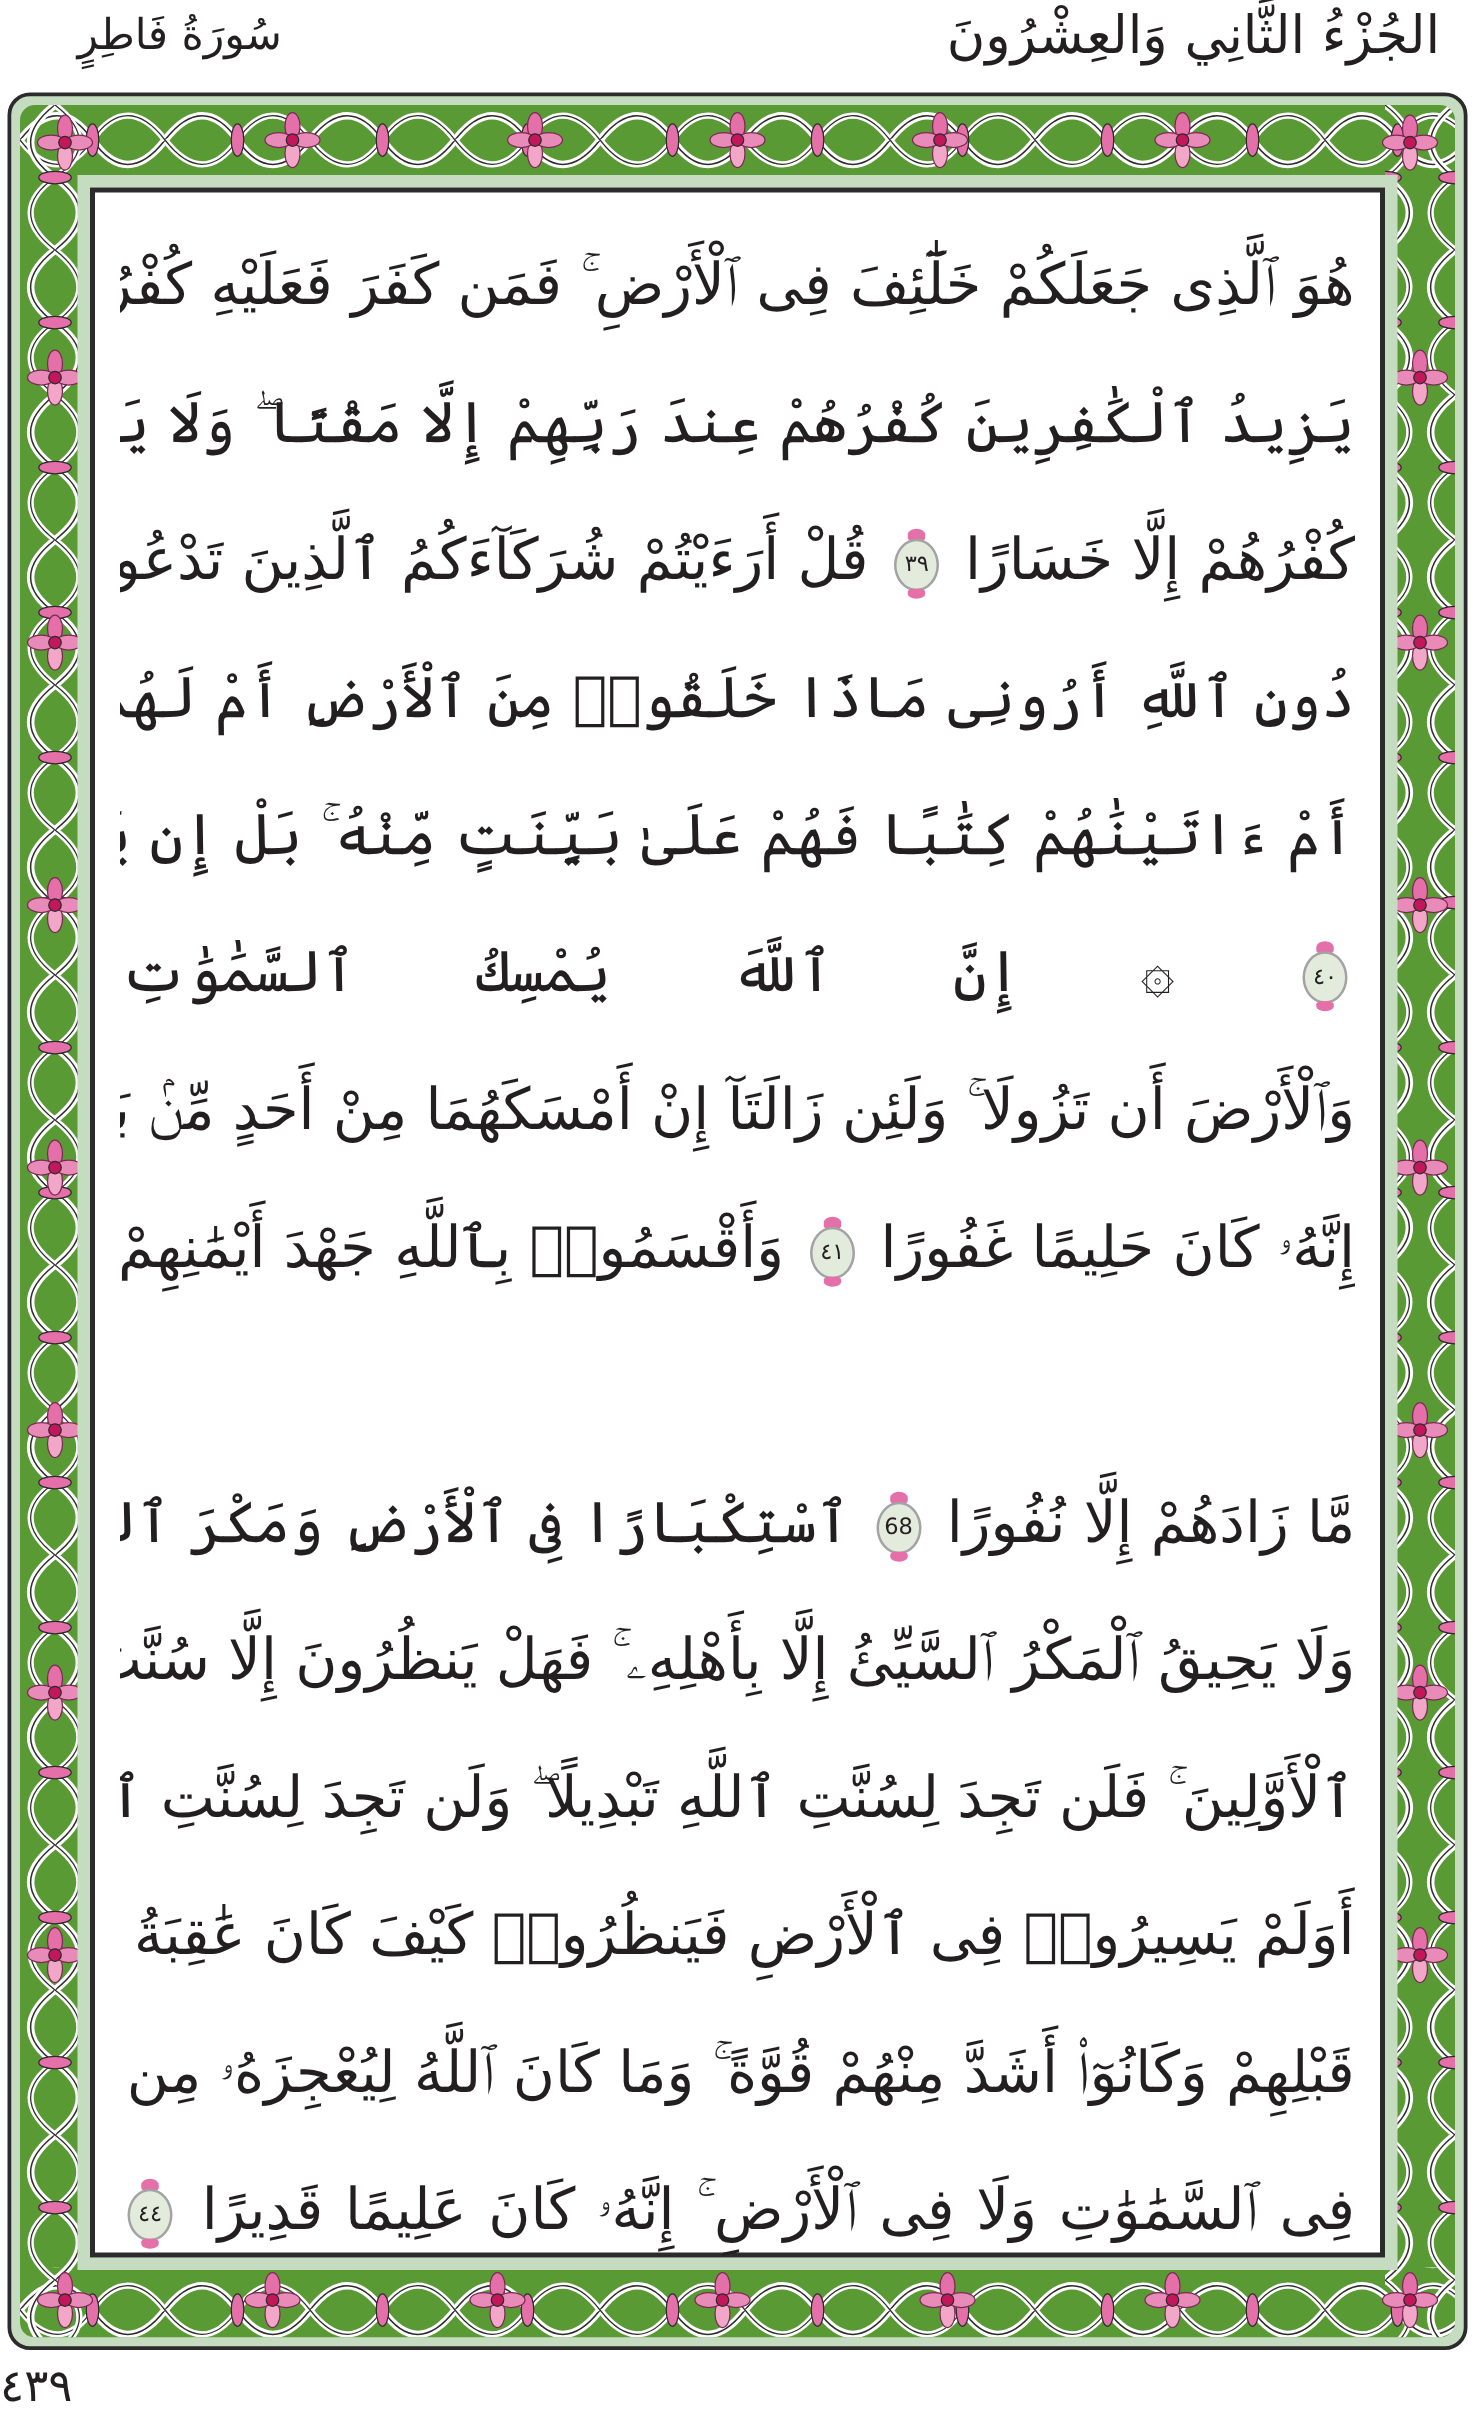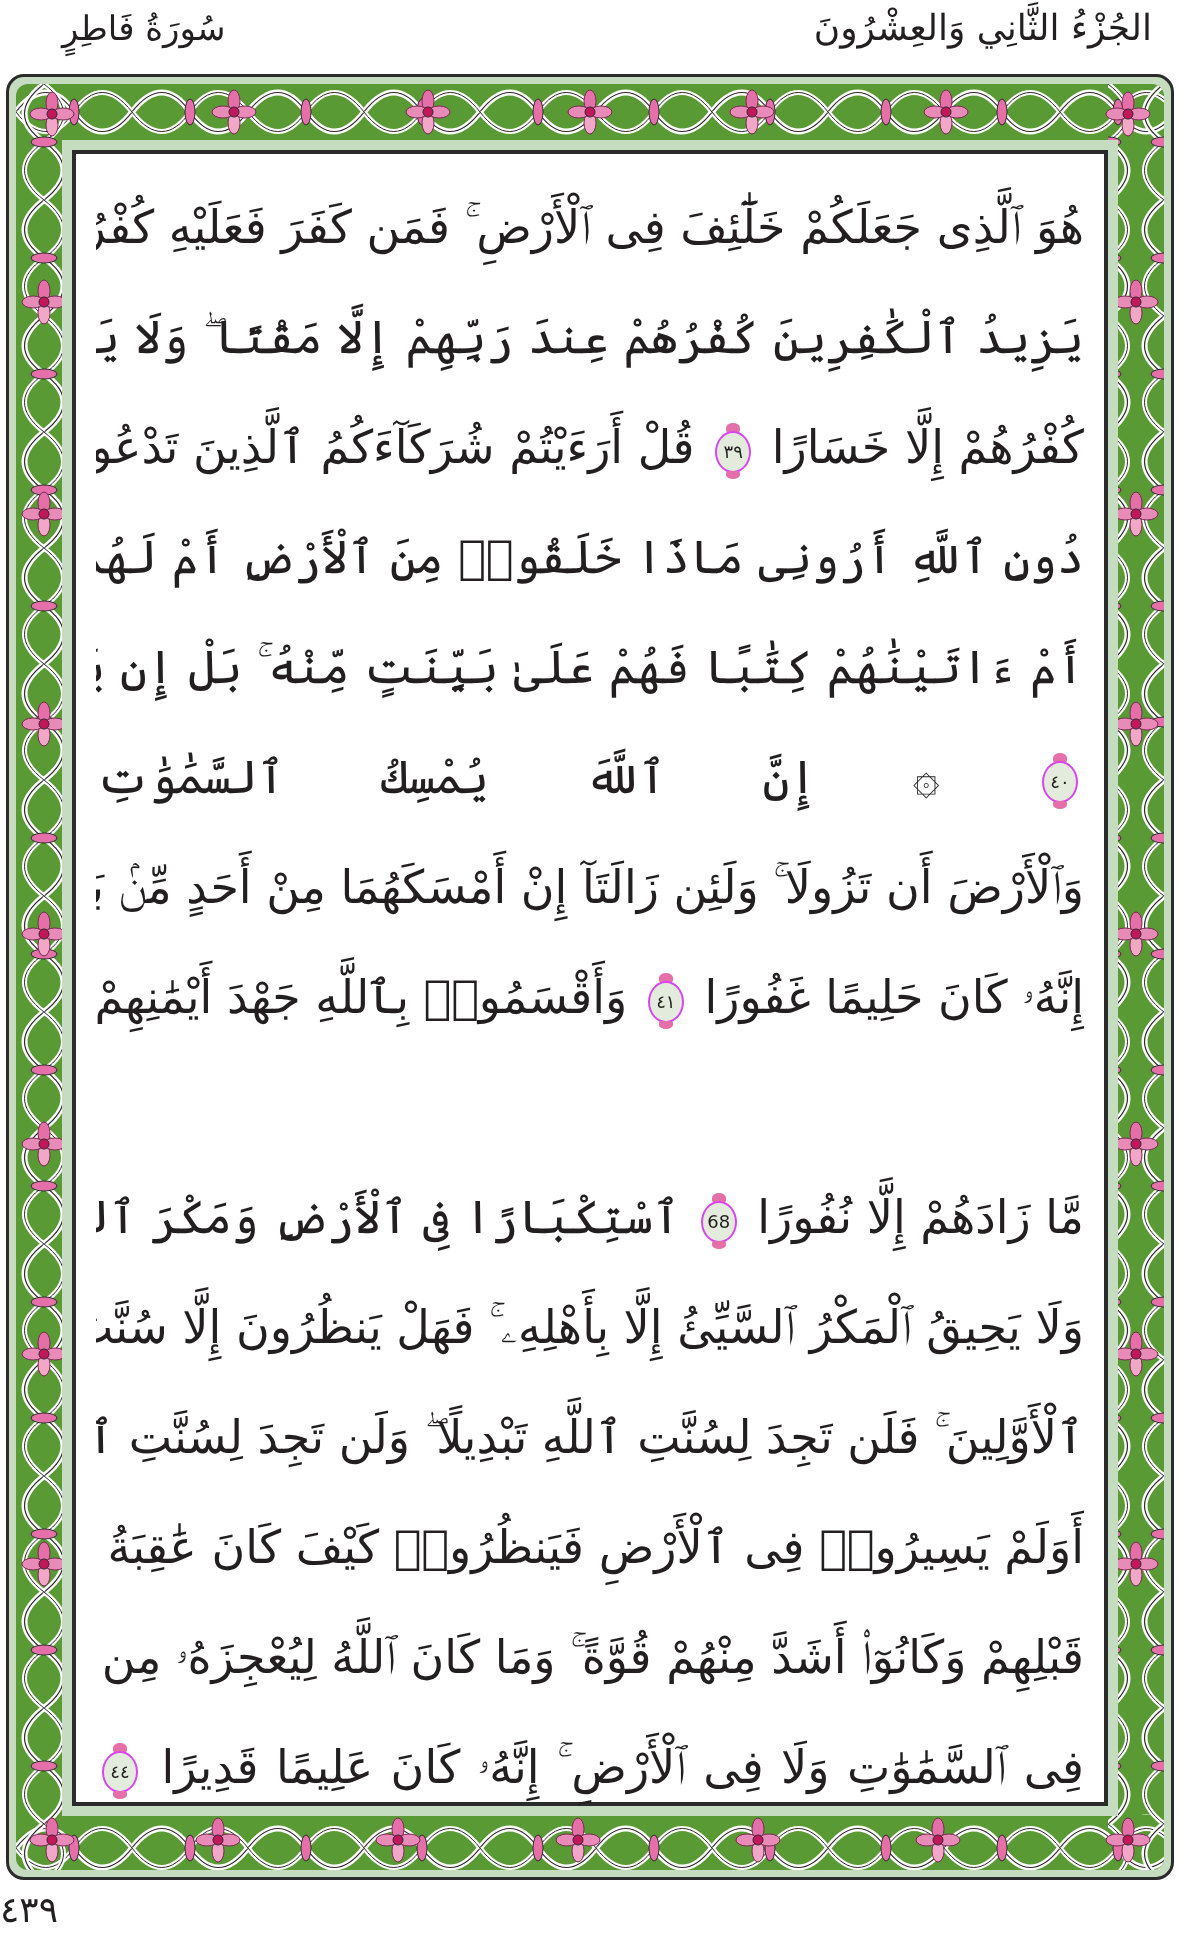--- a/index.html
+++ b/index.html
@@ -4,21 +4,21 @@
 <style>
   html, body { margin: 0; padding: 0; }
   body {
     width: 1180px; height: 1939px; background: #ffffff; position: relative; overflow: hidden;
     font-family: "DejaVu Sans", sans-serif;
   }
   .header {
     position: absolute; top: 0; left: 0; width: 1180px; height: 62px;
   }
   .header .juz {
-    position: absolute; right: 28px; top: 0px; font-size: 36px; color: #231f20;
+    position: absolute; right: 28px; top: 0px; font-size: 42px; color: #231f20;
     direction: rtl; font-family: "DejaVu Serif", serif; line-height: 56px;
   }
   .header .surah {
     position: absolute; left: 30px; top: 0px; font-size: 34px; color: #231f20;
     direction: rtl; font-family: "DejaVu Serif", serif; line-height: 56px; margin-left: 32px;
   }
   
   .frame-outer {
     position: absolute; left: 6px; top: 74px; width: 1168px; height: 1806px;
     box-sizing: border-box;
@@ -54,21 +54,21 @@
     direction: rtl; text-align: justify; text-align-last: justify;
     font-family: "DejaVu Serif", serif; font-size: 46px; line-height: 110px;
     color: #231f20; white-space: nowrap; overflow: hidden;
   }
   .ayah-marker {
     display: inline-block; width: 36px; height: 56px; vertical-align: middle;
     position: relative; margin: 0 6px;
   }
   .ayah-marker .oval {
     position: absolute; left: 0; top: 8px; width: 36px; height: 42px;
-    border-radius: 50%; background: #e3ecdc; border: 2px solid #d946ef;
+    border-radius: 50%; background: #e3ecdc; border: 2px solid #a3a3a3;
     box-sizing: border-box;
     font-size: 18px; line-height: 38px; text-align: center; color: #231f20;
     font-family: "DejaVu Sans", sans-serif;
     text-align-last: center;
   }
   .ayah-marker .bud-top {
     position: absolute; left: 11px; top: 0; width: 14px; height: 10px;
     background: #e56fa8; border-radius: 50% 50% 30% 30%;
   }
   .ayah-marker .bud-bot {

